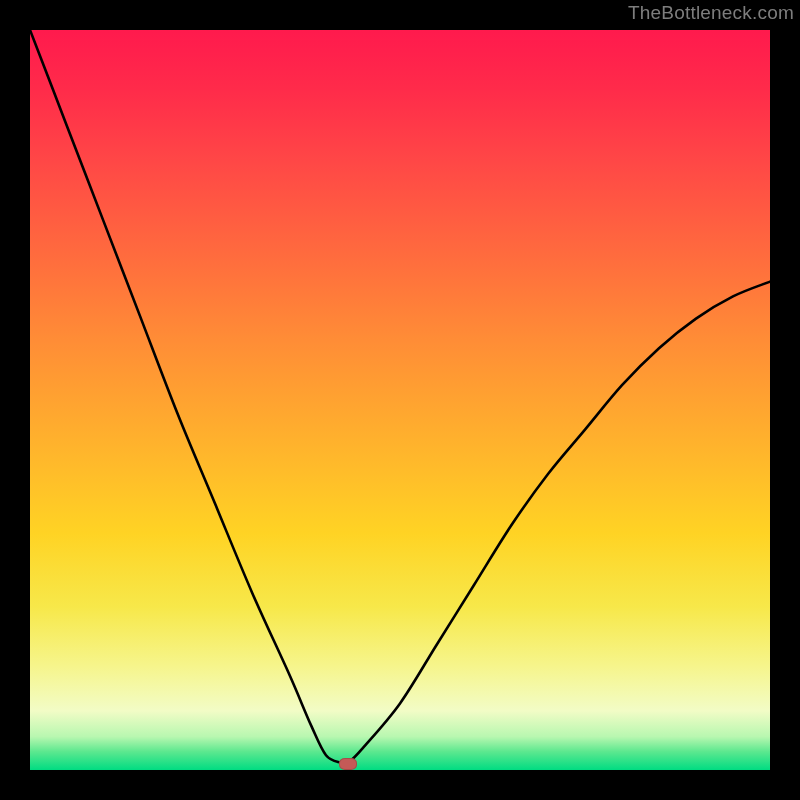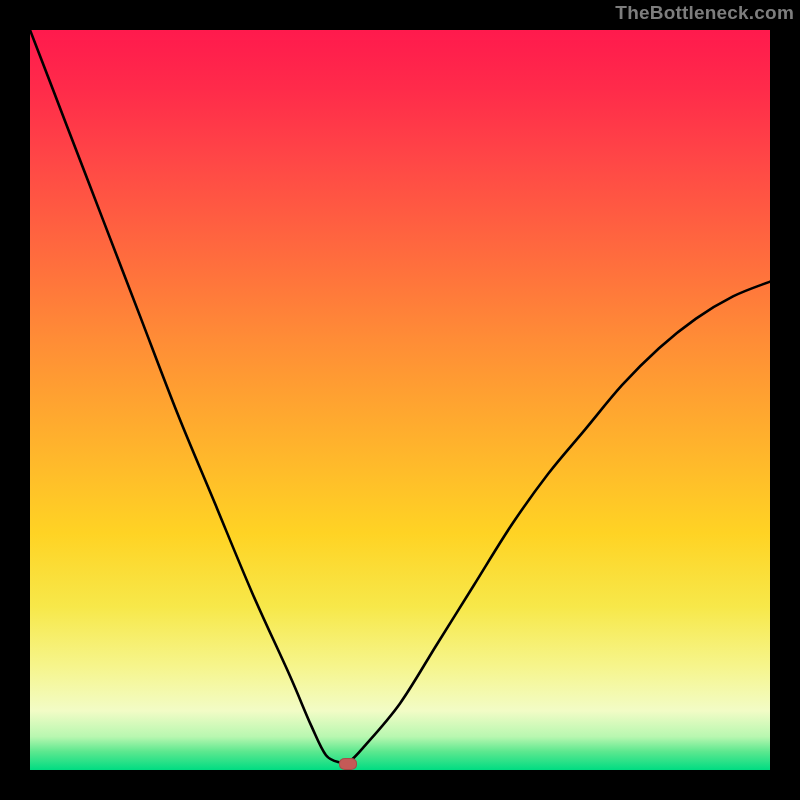--- a/index.html
+++ b/index.html
@@ -56,21 +56,21 @@
     border-radius: 6px / 5px;
     background: #c45a57;
     box-shadow: 0 0 0 1px rgba(0,0,0,0.15) inset;
   }
   .watermark {
     position: absolute;
     top: 2px;
     right: 6px;
     color: #7d7d7d;
     font-size: 19px;
-    font-weight: 700;
+    font-weight: 400;
     letter-spacing: 0.2px;
     user-select: none;
   }
 </style>
 </head>
 <body>
 
 <div class="stage">
   <div class="watermark">TheBottleneck.com</div>
 

